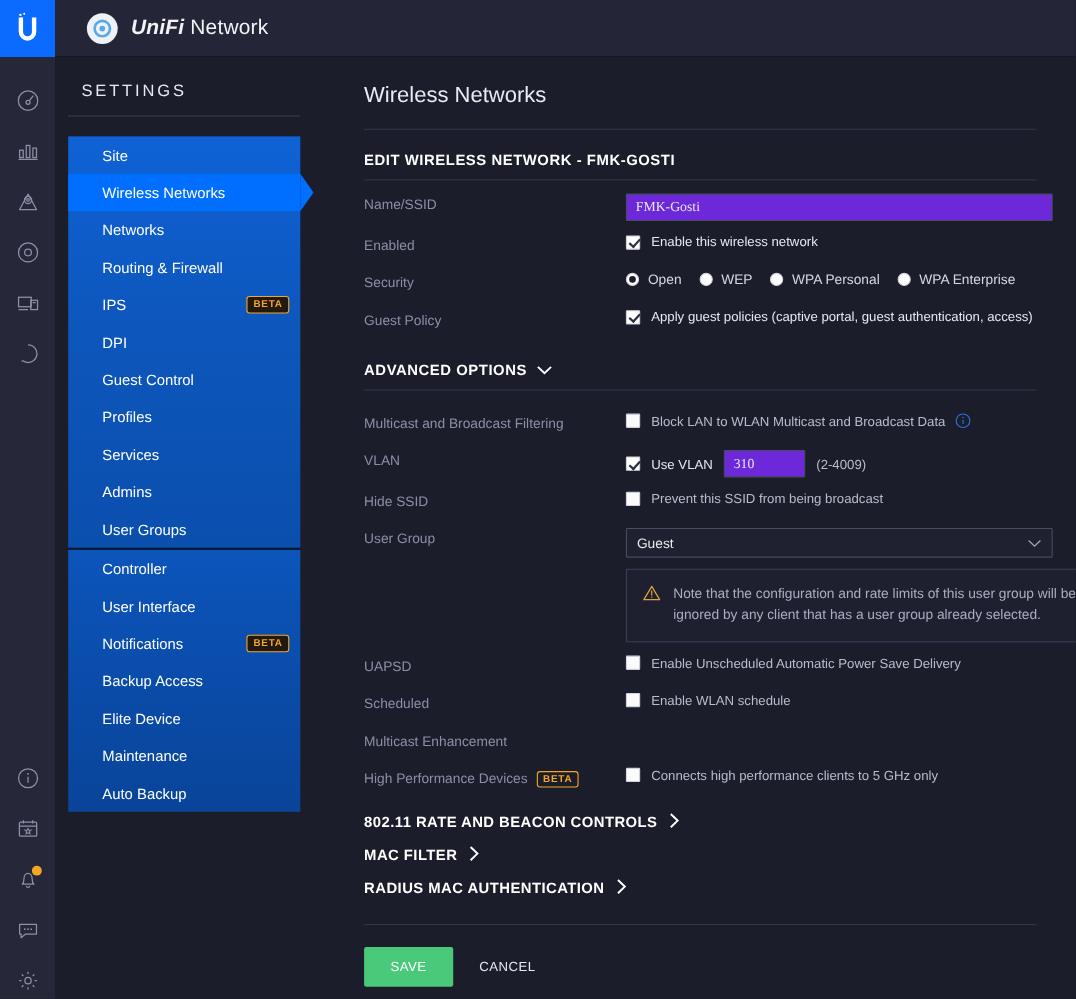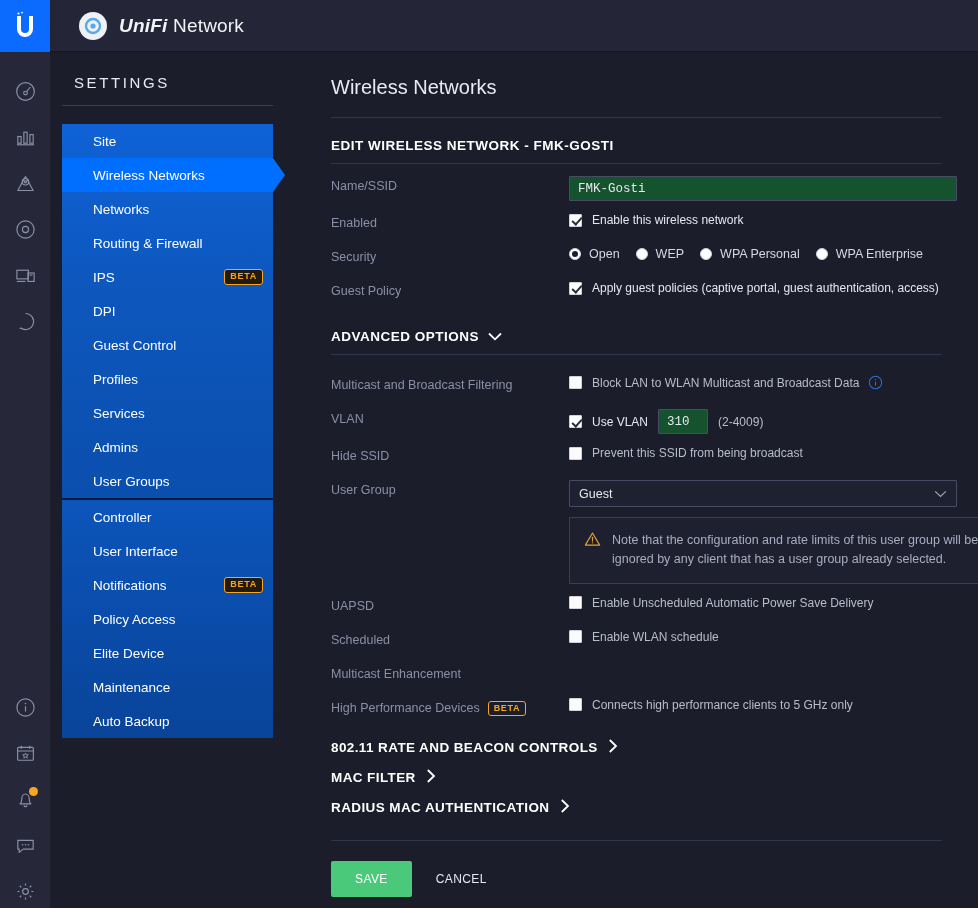--- a/index.html
+++ b/index.html
@@ -98,26 +98,26 @@
   .chev-down { display: inline-block; }
 
   .row { display: flex; align-items: flex-start; min-height: 34px; padding: 6px 0; }
   .row-label {
     width: 238px; flex: 0 0 238px; font-size: 12.5px; color: #8b8fa6; padding-top: 3px;
     display: flex; align-items: center; gap: 0;
   }
   .row-ctrl { flex: 1 1 auto; display: flex; align-items: center; flex-wrap: wrap; }
 
   input.txt {
-    background: #14532d; border: 1px solid #474b63; color: #e6e8f0;
-    font-size: 12.5px; height: 25px; padding: 0 8px; font-family: Liberation Mono, monospace;
+    background: #6d28d9; border: 1px solid #474b63; color: #e6e8f0;
+    font-size: 12.5px; height: 25px; padding: 0 8px; font-family: Liberation Serif, serif;
     border-radius: 1px; outline: none;
   }
   .ssid-input { width: 388px; }
-  .vlan-input { width: 50px; margin-left: 10px; }
+  .vlan-input { width: 74px; margin-left: 10px; }
 
   .cb {
     width: 13px; height: 13px; flex: 0 0 13px; background: #ffffff;
     border: 1px solid #cfd2dd; position: relative; border-radius: 1px; cursor: pointer;
   }
   .cb.unchecked { background: #fbfbfd; }
   .cb.checked::after {
     content: ""; position: absolute; left: 3.5px; top: 0.5px; width: 4px; height: 8px;
     border: solid #2a2d3d; border-width: 0 2px 2px 0; transform: rotate(42deg);
   }
@@ -321,21 +321,21 @@
             <span>Controller</span>
           </div>
           <div class="menu-item">
             <span>User Interface</span>
           </div>
           <div class="menu-item">
             <span>Notifications</span>
             <span class="beta">BETA</span>
           </div>
           <div class="menu-item">
-            <span>Policy Access</span>
+            <span>Backup Access</span>
           </div>
           <div class="menu-item">
             <span>Elite Device</span>
           </div>
           <div class="menu-item">
             <span>Maintenance</span>
           </div>
           <div class="menu-item">
             <span>Auto Backup</span>
           </div>

